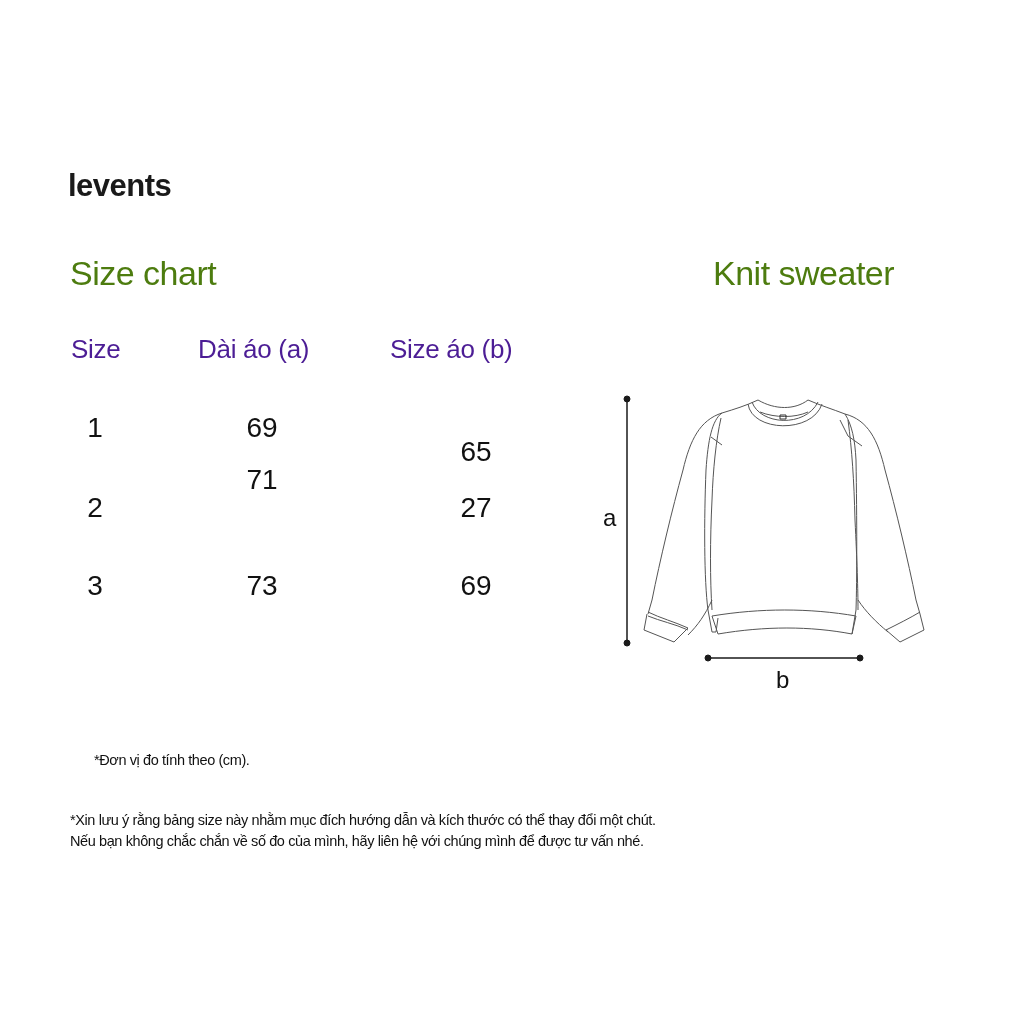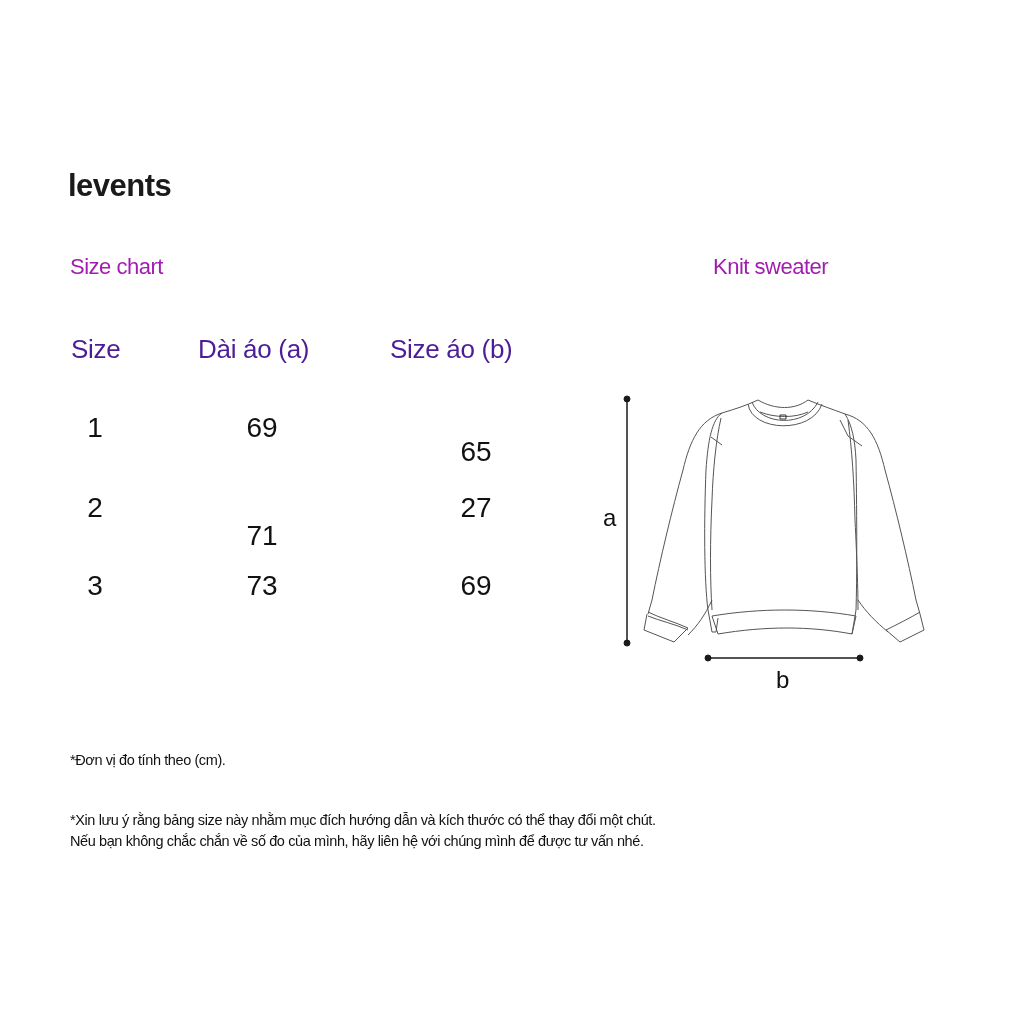--- a/index.html
+++ b/index.html
@@ -1,19 +1,19 @@
 <!DOCTYPE html>
 <html><head>
   <meta charset="utf-8">
   <style>
     html, body { margin:0; padding:0; background:#ffffff; }
     body { width:1024px; height:1024px; position:relative; overflow:hidden; font-family:"Liberation Sans", sans-serif; color:#111; }
     .abs { position:absolute; white-space:nowrap; }
     .brand { left:68px; top:168px; font-size:31px; font-weight:bold; letter-spacing:-0.5px; color:#1a1a1a; }
-    .subtitle { top:254px; font-size:22px; letter-spacing:-0.5px; color:#a21caf; }
+    .subtitle { top:254px; font-size:34px; letter-spacing:-0.5px; color:#4d7c0f; }
     .hdr { top:334px; font-size:26px; letter-spacing:-0.3px; color:#4c1d95; }
     .cell { font-size:28px; color:#111; text-align:center; width:80px; }
     .note { left:70px; font-size:14.5px; letter-spacing:-0.4px; color:#111; line-height:21px; }
     .dimlabel { font-size:24px; color:#111; }
     svg.diagram { position:absolute; left:0; top:0; }
   </style>
 </head>
 <body>
 
 <div class="abs brand">levents</div>
@@ -26,21 +26,21 @@
   <div class="abs hdr" style="left:198px;">Dài áo (a)</div>
   <div class="abs hdr" style="left:390px;">Size áo (b)</div>
 
   <div>
     <div class="abs cell" style="left:55px; top:412px;">1</div>
     <div class="abs cell" style="left:222px; top:412px;">69</div>
     <div class="abs cell" style="left:436px; top:436px;">65</div>
   </div>
   <div>
     <div class="abs cell" style="left:55px; top:492px;">2</div>
-    <div class="abs cell" style="left:222px; top:520px;">71</div>
+    <div class="abs cell" style="left:222px; top:464px;">71</div>
     <div class="abs cell" style="left:436px; top:492px;">27</div>
   </div>
   <div>
     <div class="abs cell" style="left:55px; top:570px;">3</div>
     <div class="abs cell" style="left:222px; top:570px;">73</div>
     <div class="abs cell" style="left:436px; top:570px;">69</div>
   </div>
 </div>
 
 <svg class="diagram" width="1024" height="1024" viewBox="0 0 1024 1024">
@@ -90,15 +90,15 @@
   <g stroke="#1a1a1a" fill="#1a1a1a">
     <line x1="708" y1="658" x2="860" y2="658" stroke-width="1.5"></line>
     <circle cx="708" cy="658" r="3"></circle>
     <circle cx="860" cy="658" r="3"></circle>
   </g>
 </svg>
 
 <div class="abs dimlabel" style="left:603px; top:504px;">a</div>
 <div class="abs dimlabel" style="left:776px; top:666px;">b</div>
 
-<div class="abs note" style="top:750px;">*Đơn vị đo tính theo (cm).</div>
+<div class="abs note" style="top:750px;margin-left:24px;">*Đơn vị đo tính theo (cm).</div>
 <div class="abs note" style="top:810px;">*Xin lưu ý rằng bảng size này nhằm mục đích hướng dẫn và kích thước có thể thay đổi một chút.</div>
 <div class="abs note" style="top:831px;">Nếu bạn không chắc chắn về số đo của mình, hãy liên hệ với chúng mình để được tư vấn nhé.</div>
 
 </body></html>

